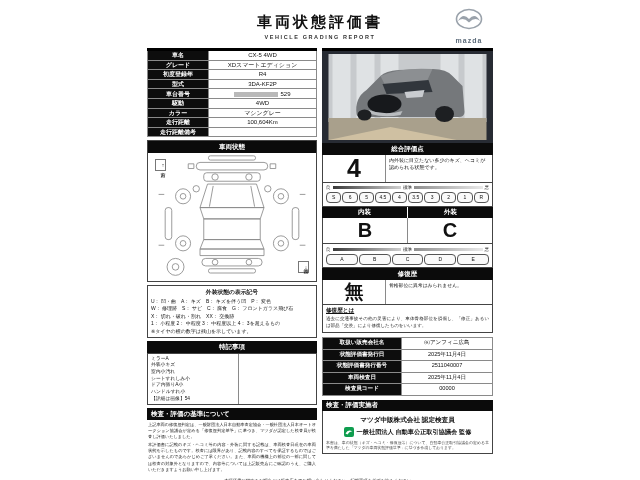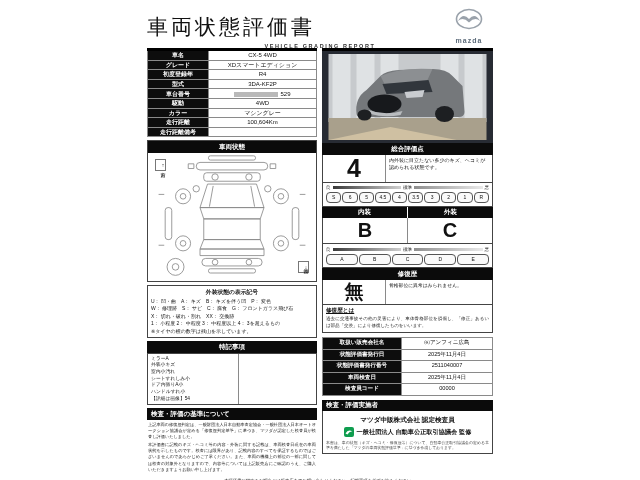--- a/index.html
+++ b/index.html
@@ -1,21 +1,21 @@
 <!DOCTYPE html>
 <html><head>
 <meta charset="utf-8">
 <style>
   html,body{margin:0;padding:0}
   body{width:640px;height:480px;background:#ffffff;position:relative;overflow:hidden;
        font-family:"Liberation Sans","DejaVu Sans",sans-serif;color:#111}
   .doc{position:absolute;left:147px;top:8px;width:346px}
   
   .hdr{position:relative;height:38px}
-  .title{text-align:left;font-size:21px;font-weight:normal;letter-spacing:3px;padding-top:5px}
+  .title{text-align:center;font-size:15px;font-weight:bold;letter-spacing:3px;padding-top:5px}
   .subtitle{text-align:center;font-size:5.5px;font-weight:bold;letter-spacing:1.6px;color:#333;margin-top:2px}
   .logo{position:absolute;right:2px;top:0;width:44px;text-align:center}
   .logoword{font-size:7px;font-weight:bold;color:#5c6b7a;letter-spacing:1px;margin-top:-1px}
   
   .cols{display:flex;gap:5px;margin-top:2px;align-items:flex-start}
   .colL{width:170px}
   .colR{width:171px}
   .bar{background:#0b0b0b;color:#fff;font-size:6.5px;font-weight:bold;text-align:center;padding:2.5px 0;line-height:1}
   .bar.leftal{text-align:left;padding-left:4px}
   table{border-collapse:collapse;width:100%}

